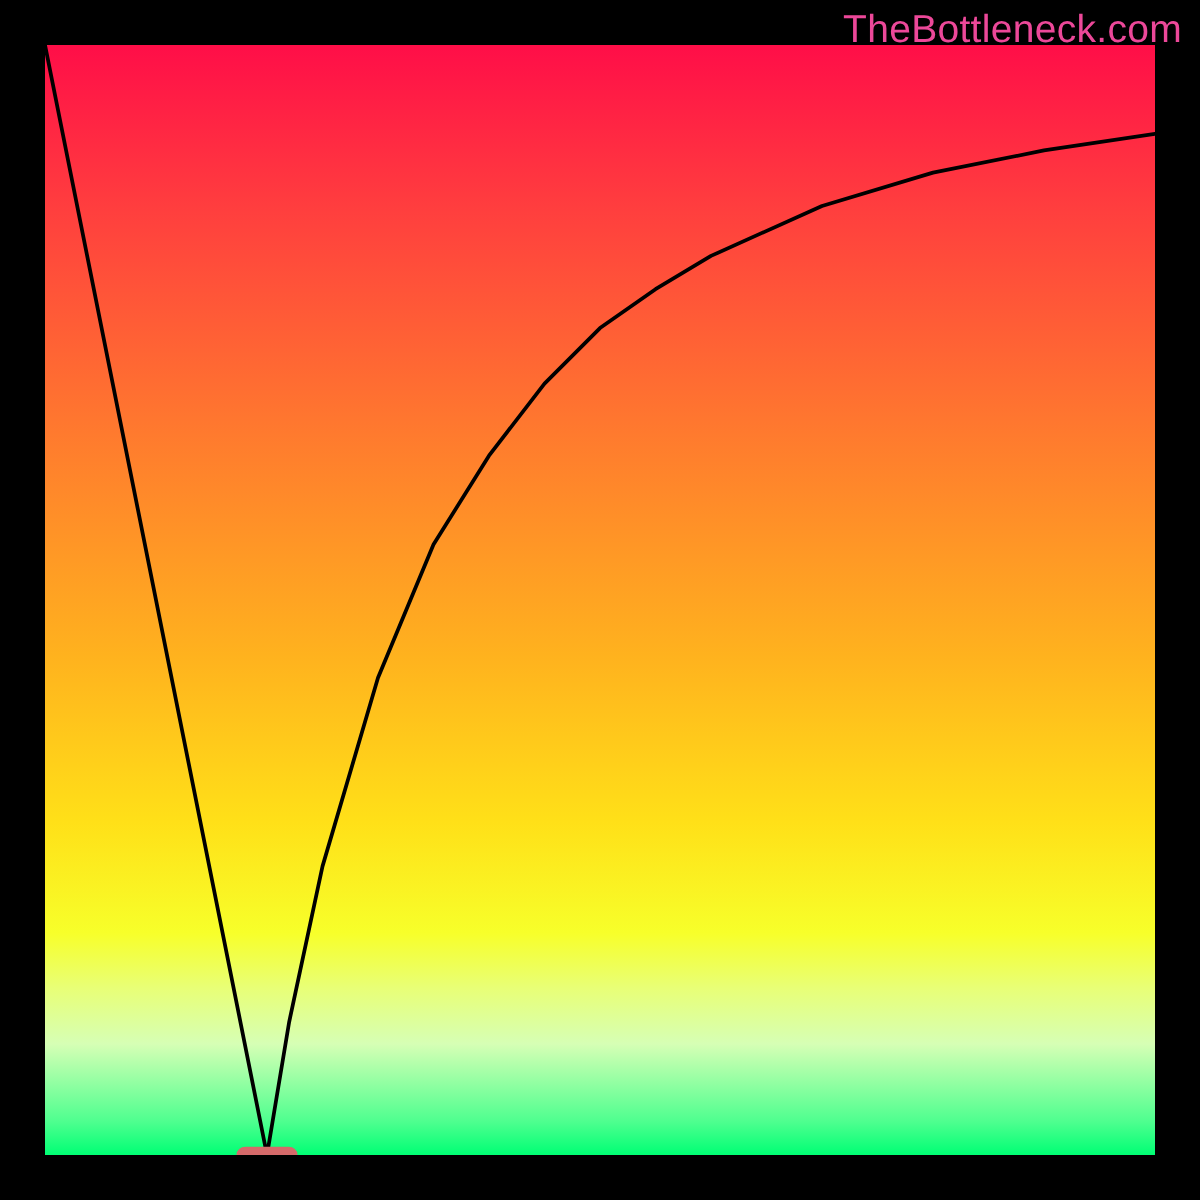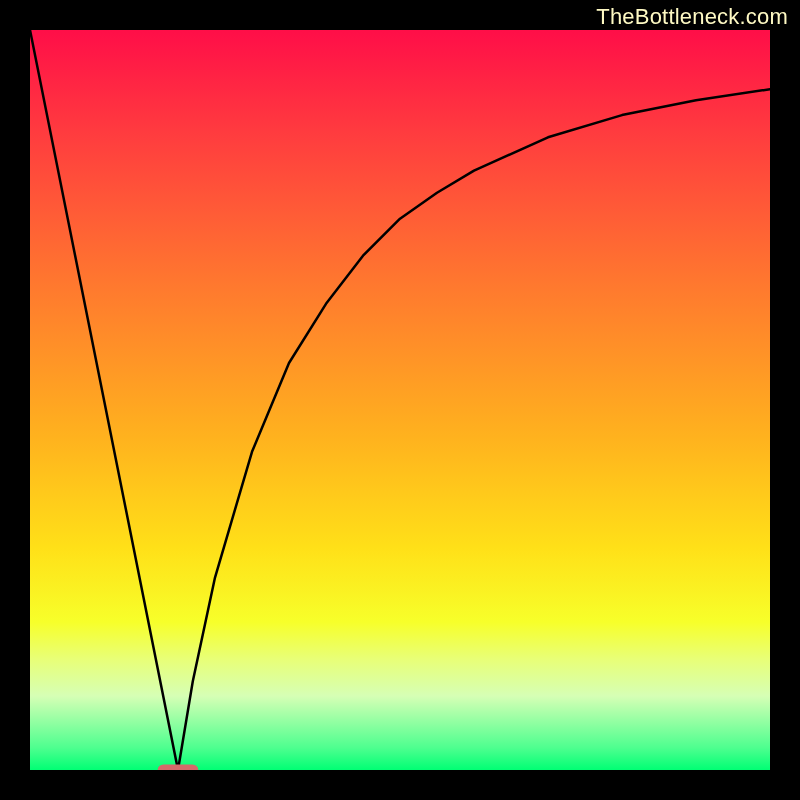--- a/index.html
+++ b/index.html
@@ -20,22 +20,22 @@
     position: absolute;
     left: 30px;
     top: 30px;
     width: 740px;
     height: 740px;
   }
   .watermark {
     position: absolute;
     top: 4px;
     right: 12px;
-    color: #fef9c3;
-    font-size: 22px;
+    color: #ec4899;
+    font-size: 26px;
     letter-spacing: 0.2px;
     font-family: Arial, Helvetica, sans-serif;
     text-align: right;
   }
 </style>
 </head>
 <body>
 
 <div class="frame">
   <div class="watermark">TheBottleneck.com</div>

